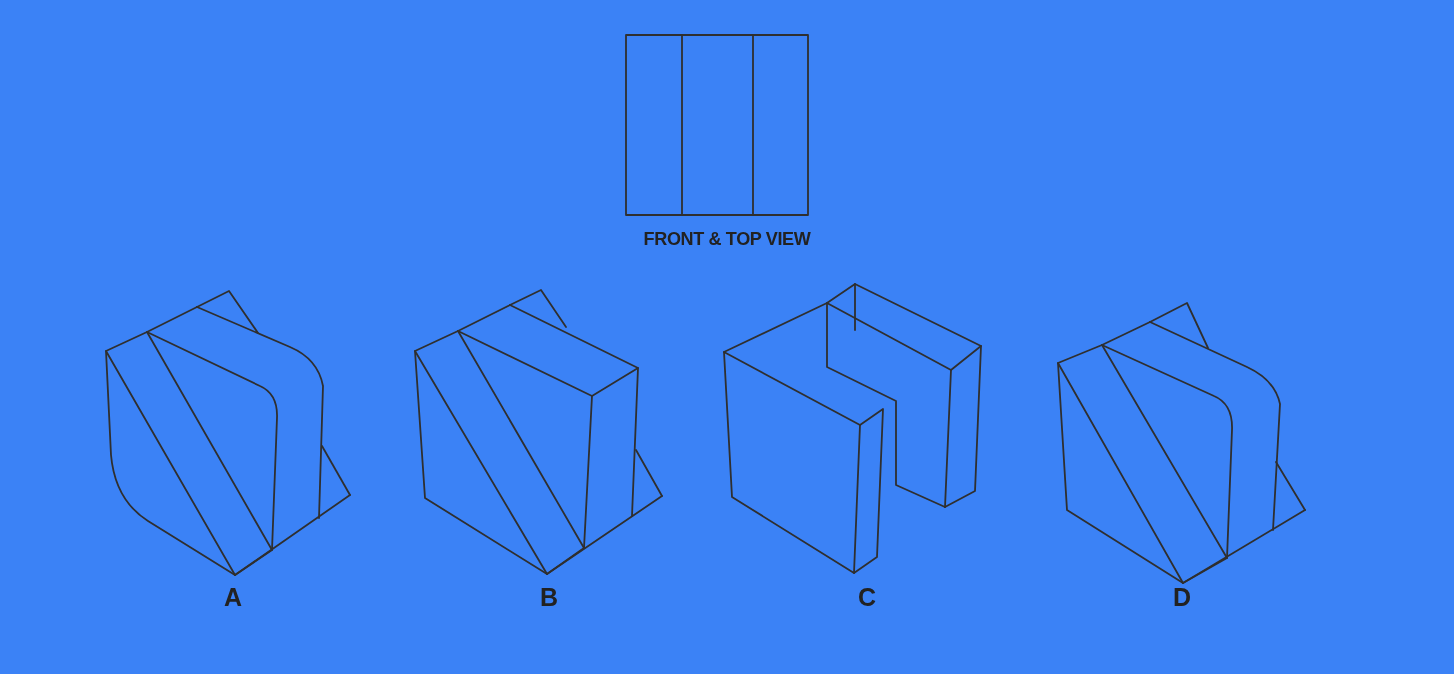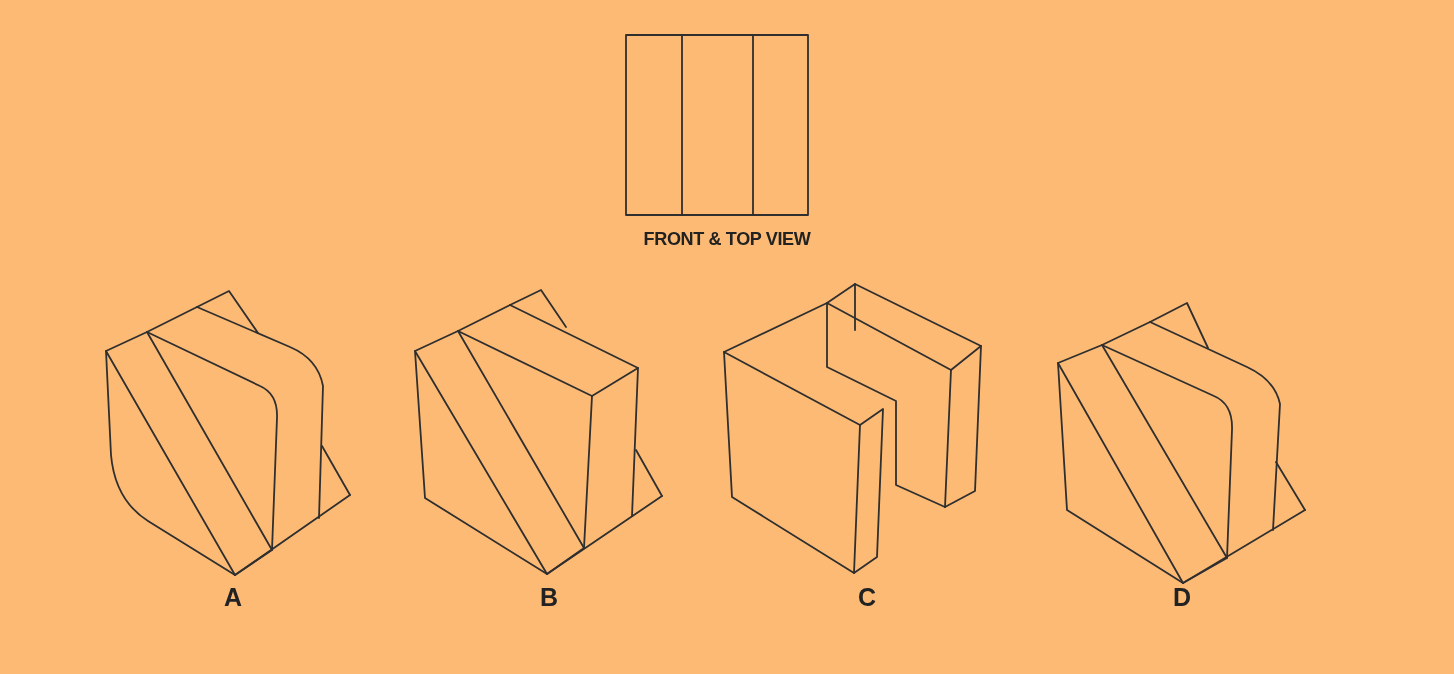--- a/index.html
+++ b/index.html
@@ -4,21 +4,21 @@
 <style>
   html, body {
     margin: 0;
     padding: 0;
     font-family: "Liberation Sans", sans-serif;
   }
   .canvas {
     position: relative;
     width: 1454px;
     height: 674px;
-    background: #fdba74;
+    background: #3b82f6;
     overflow: hidden;
   }
   svg.figures {
     position: absolute;
     left: 0;
     top: 0;
   }
   svg.figures path {
     fill: none;
     stroke: #2f2f2f;

